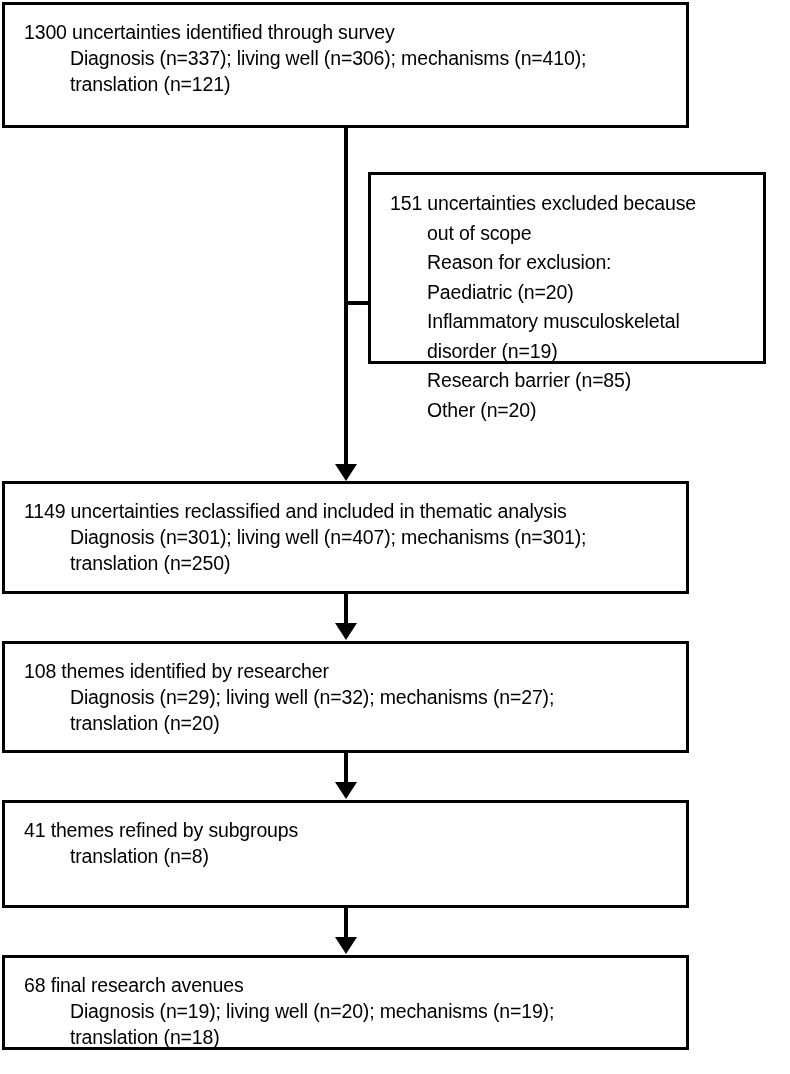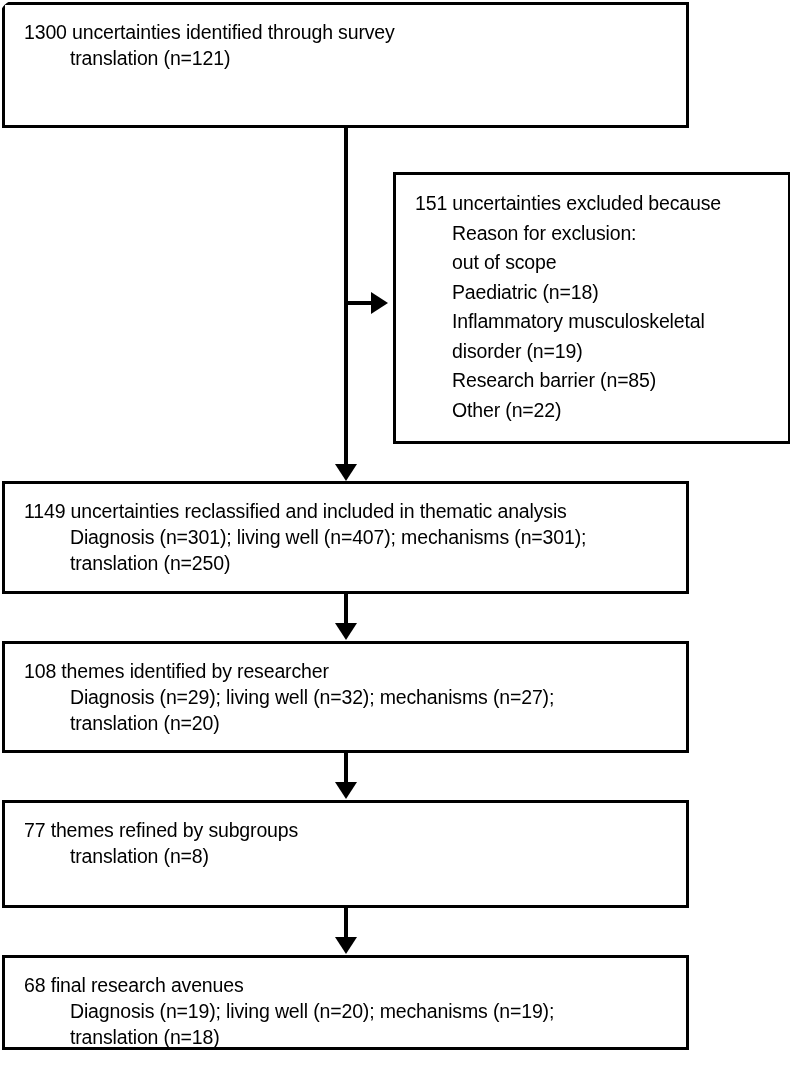--- a/index.html
+++ b/index.html
@@ -11,21 +11,20 @@
   body {
     font-family: "Liberation Sans", sans-serif;
     color: #000000;
   }
   #flow-root {
     position: relative;
     width: 790px;
     height: 1074px;
     overflow: hidden;
     background: #ffffff;
-    border-radius: 16px;
   }
 
   
   .flow-box {
     position: absolute;
     box-sizing: border-box;
     border: 3px solid #000000;
     background: #ffffff;
   }
   .box-text {
@@ -77,40 +76,41 @@
   }
 </style>
 </head>
 <body>
 
 <div id="flow-root">
 
   <div class="flow-box" style="left:2px; top:2px; width:687px; height:126px;">
     <div class="box-text">
       <span class="line">1300 uncertainties identified through survey</span>
+      <span class="line indent">Diagnosis (n=337); living well (n=306); mechanisms (n=410);</span>
       <span class="line indent">translation (n=121)</span>
     </div>
   </div>
 
   <div class="conn-line" style="left:344px; top:128px; width:4px; height:337px;"></div>
   <div class="arrow-down" style="left:335px; top:464px;"></div>
 
   <div class="conn-line" style="left:346px; top:301px; width:26px; height:4px;"></div>
   <div class="arrow-right" style="left:371px; top:292px;"></div>
 
-  <div class="flow-box excluded" style="left:393px; top:172px; width:398px; height:272px;">
+  <div class="flow-box excluded" style="left:368px; top:172px; width:398px; height:192px;">
     <div class="box-text">
       <span class="line">151 uncertainties excluded because</span>
+      <span class="line indent">out of scope</span>
       <span class="line indent">Reason for exclusion:</span>
-      <span class="line indent">out of scope</span>
-      <span class="line indent">Paediatric (n=18)</span>
+      <span class="line indent">Paediatric (n=20)</span>
       <span class="line indent">Inflammatory musculoskeletal</span>
       <span class="line indent">disorder (n=19)</span>
       <span class="line indent">Research barrier (n=85)</span>
-      <span class="line indent">Other (n=22)</span>
+      <span class="line indent">Other (n=20)</span>
     </div>
   </div>
 
   <div class="flow-box" style="left:2px; top:481px; width:687px; height:113px;">
     <div class="box-text">
       <span class="line">1149 uncertainties reclassified and included in thematic analysis</span>
       <span class="line indent">Diagnosis (n=301); living well (n=407); mechanisms (n=301);</span>
       <span class="line indent">translation (n=250)</span>
     </div>
   </div>
@@ -124,21 +124,21 @@
       <span class="line indent">Diagnosis (n=29); living well (n=32); mechanisms (n=27);</span>
       <span class="line indent">translation (n=20)</span>
     </div>
   </div>
 
   <div class="conn-line" style="left:344px; top:753px; width:4px; height:30px;"></div>
   <div class="arrow-down" style="left:335px; top:782px;"></div>
 
   <div class="flow-box" style="left:2px; top:800px; width:687px; height:108px;">
     <div class="box-text">
-      <span class="line">77 themes refined by subgroups</span>
+      <span class="line">41 themes refined by subgroups</span>
       <span class="line indent">translation (n=8)</span>
     </div>
   </div>
 
   <div class="conn-line" style="left:344px; top:908px; width:4px; height:30px;"></div>
   <div class="arrow-down" style="left:335px; top:937px;"></div>
 
   <div class="flow-box" style="left:2px; top:955px; width:687px; height:95px;">
     <div class="box-text">
       <span class="line">68 final research avenues</span>

